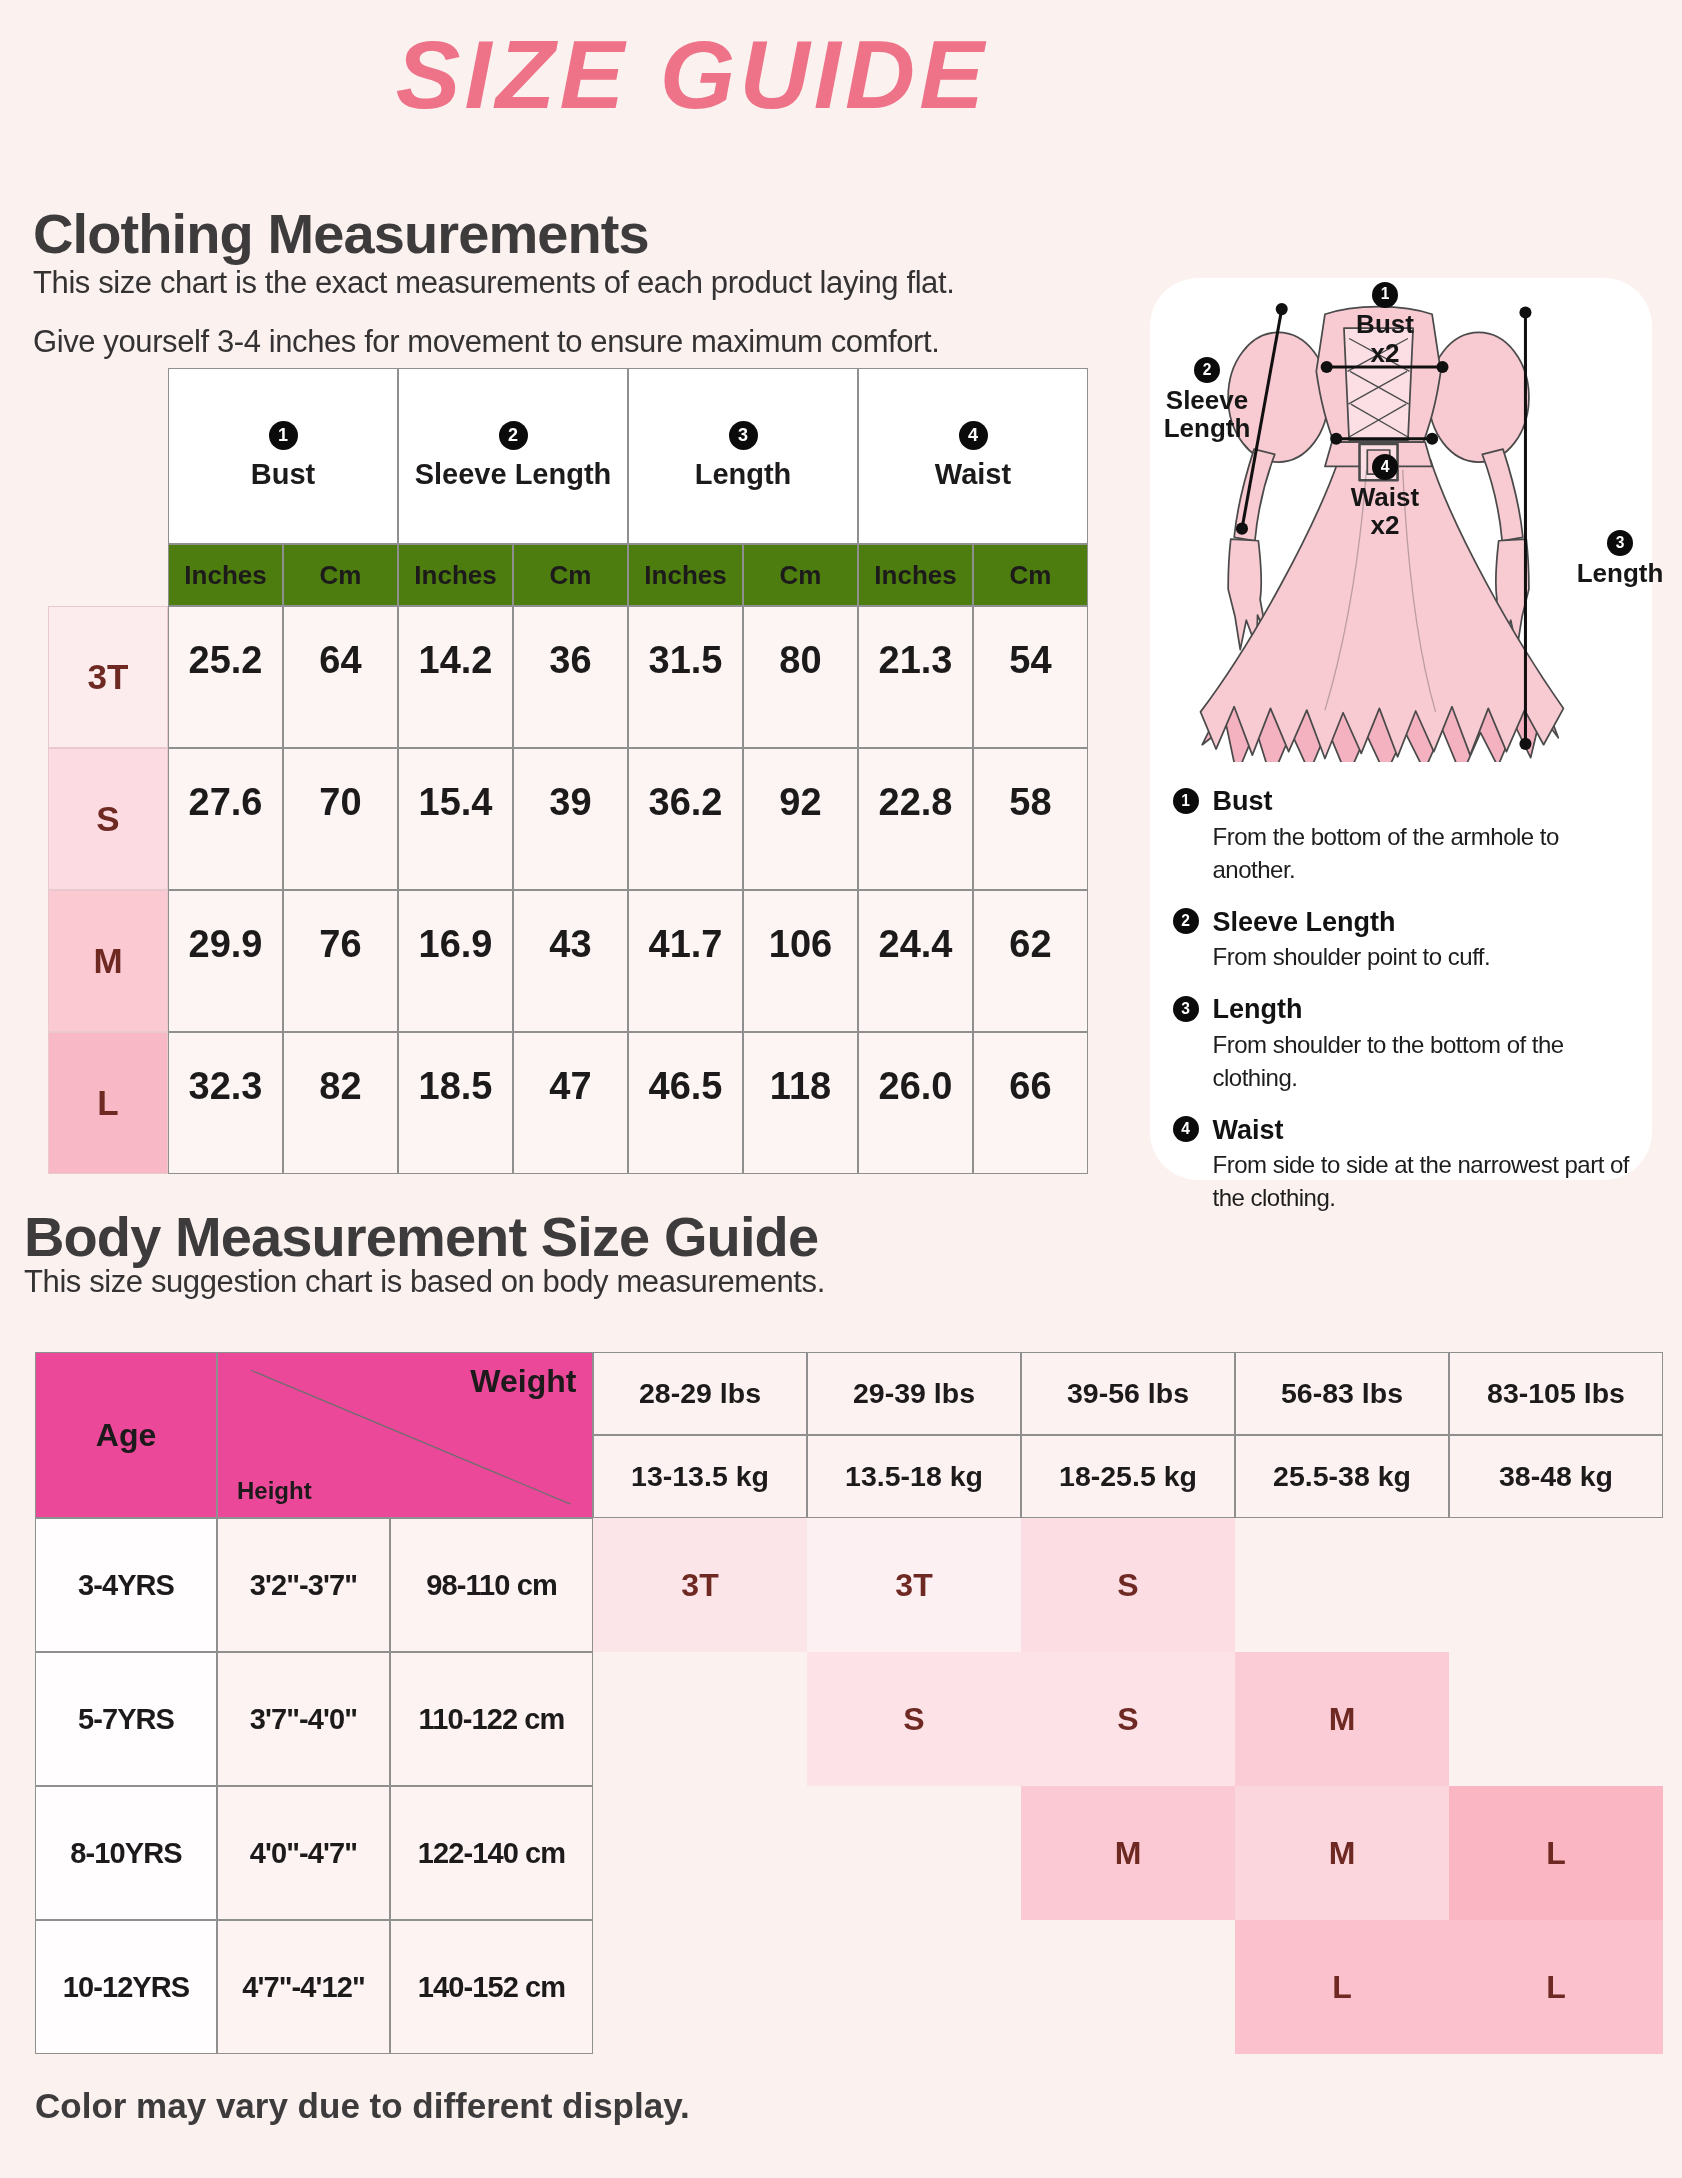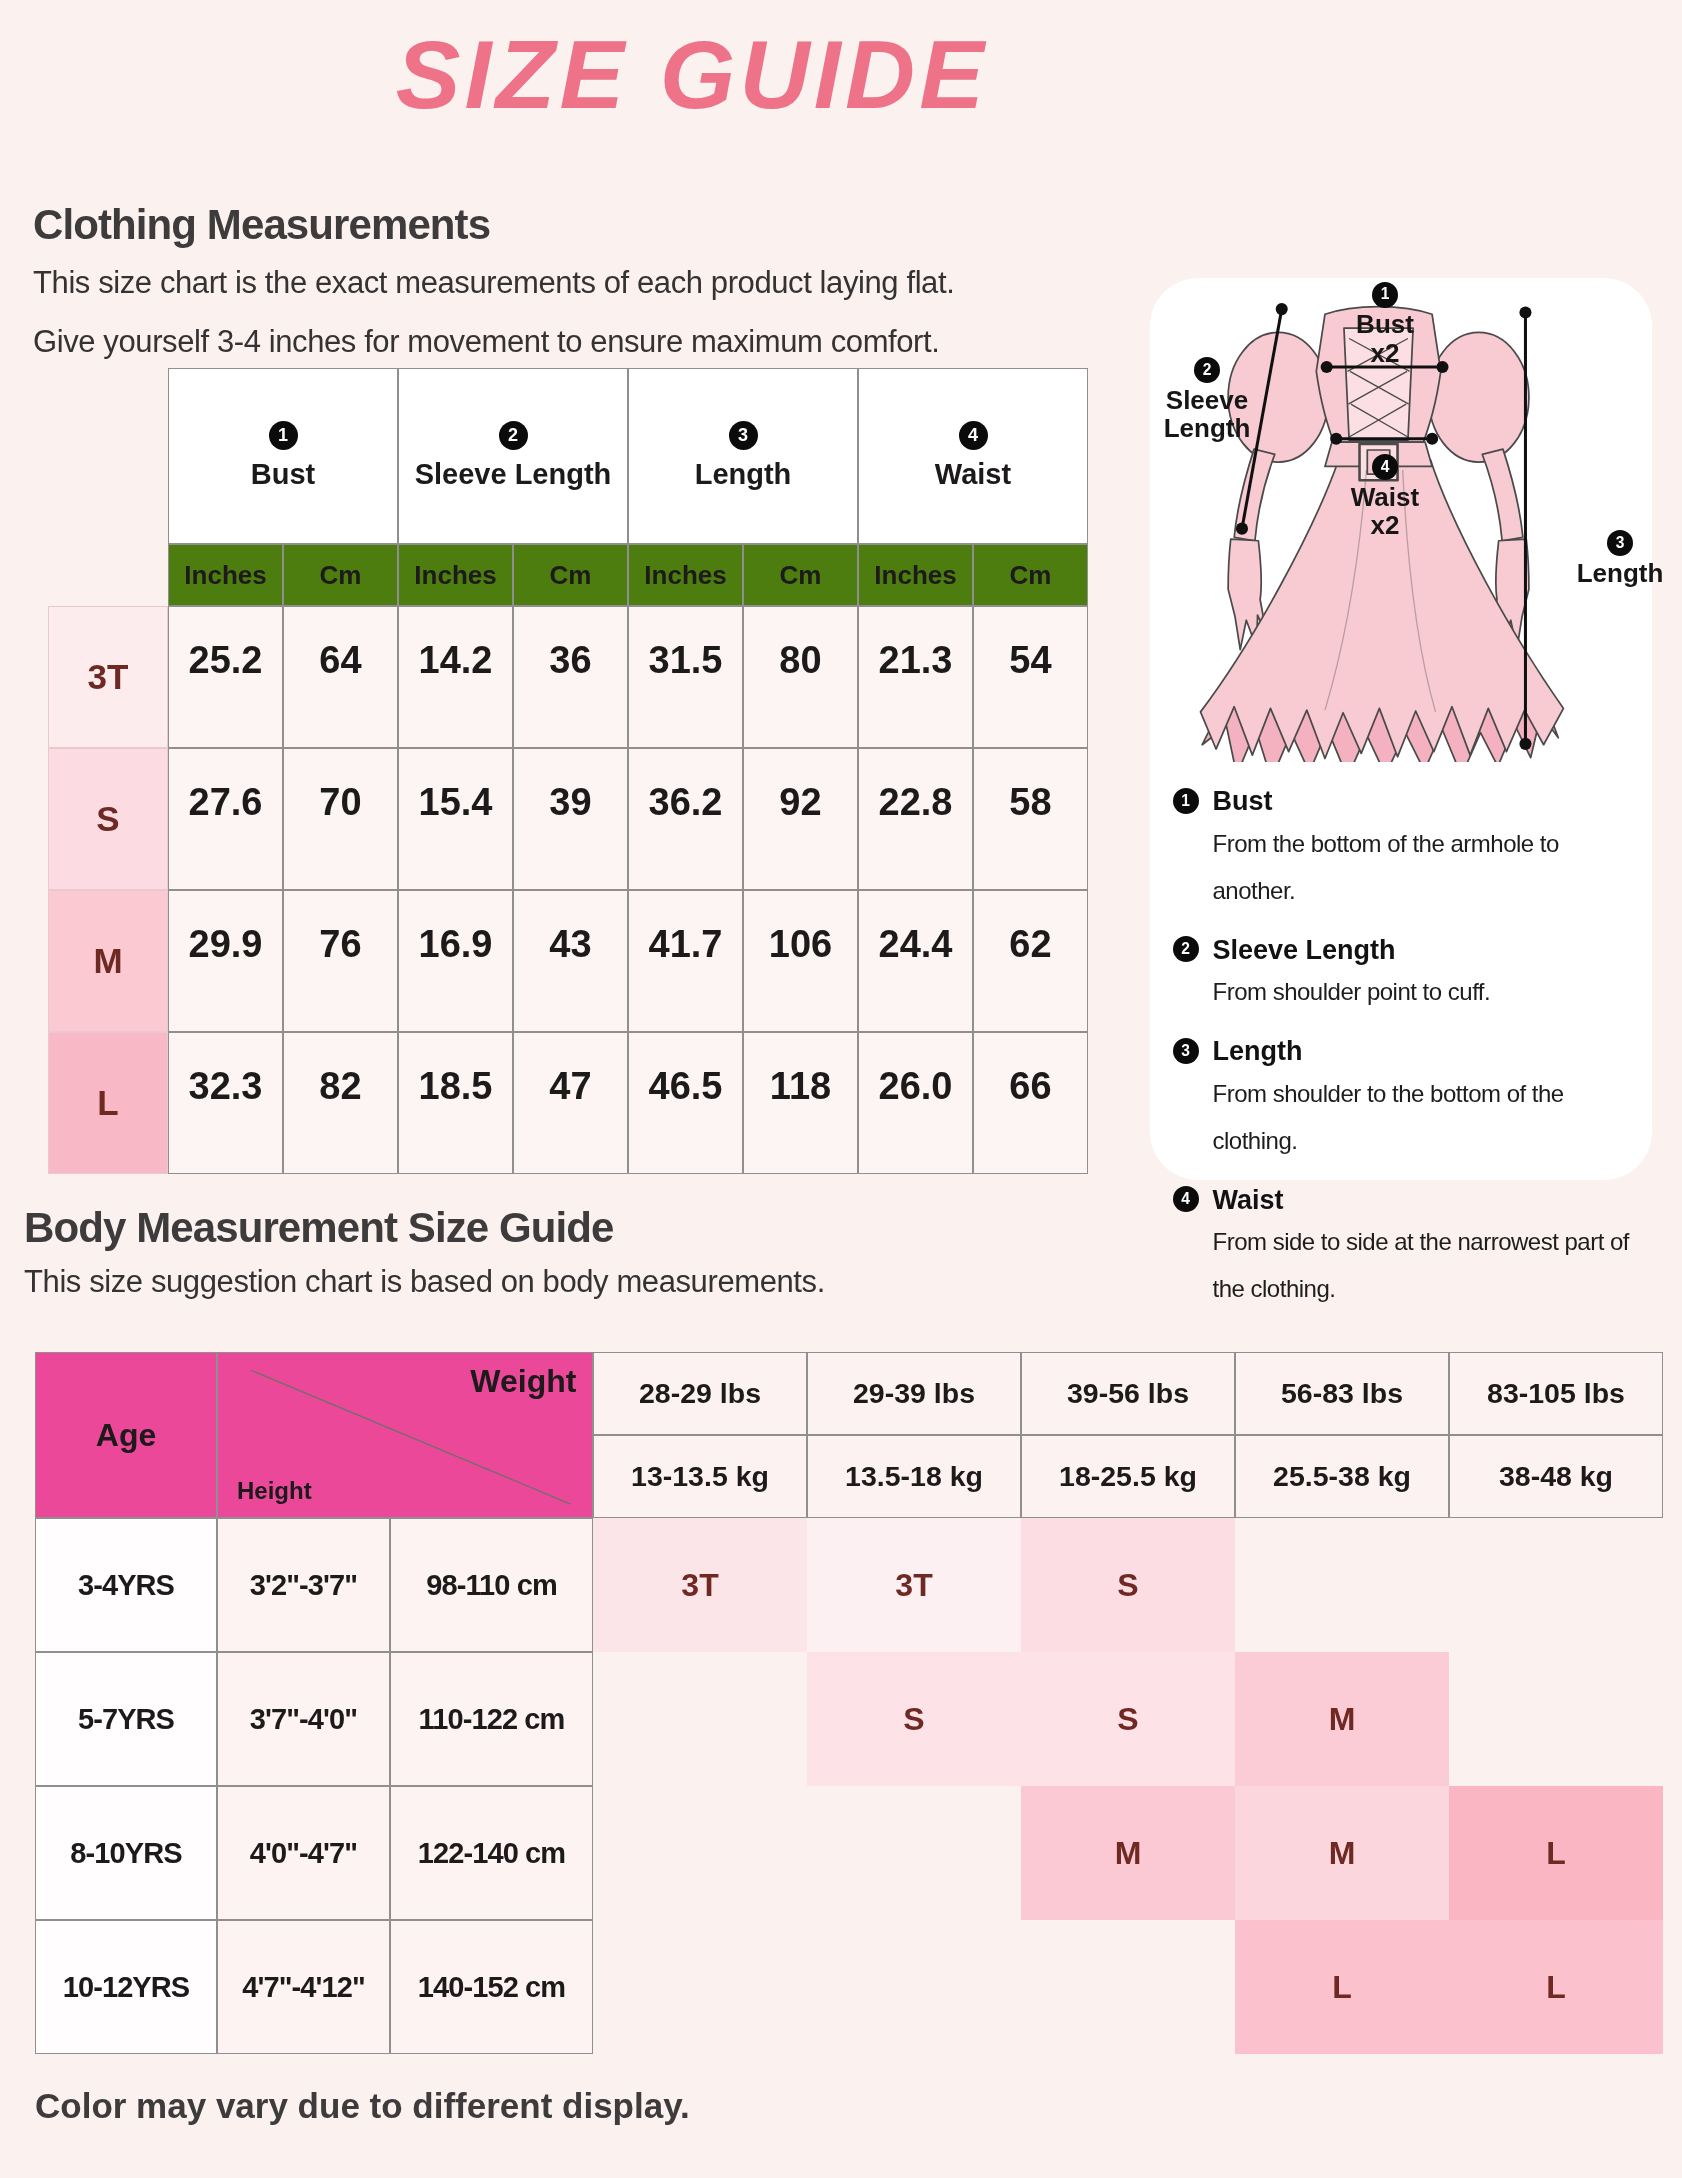--- a/index.html
+++ b/index.html
@@ -13,21 +13,21 @@
     --dressdark:#f4b2c0;
     --panel:#fbdfe5;
   }
   *{margin:0;padding:0;box-sizing:border-box;}
   body{font-family:"Liberation Sans",sans-serif;background:#fbf1ef;}
   .page{position:relative;width:1683px;height:2178px;background:#fbf1ef;overflow:hidden;}
 
   .title{position:absolute;top:19px;left:0;width:1384px;text-align:center;
     font-size:97px;font-weight:bold;font-style:italic;letter-spacing:4.3px;color:var(--pink);}
 
-  .h2{position:absolute;font-size:42px;font-weight:bold;color:var(--dark);letter-spacing:-0.9px;}
+  .h2{position:absolute;font-size:56px;font-weight:bold;color:var(--dark);letter-spacing:-0.9px;}
   .h2.cm{left:33px;top:201px;}
   .h2.bm{left:24px;top:1204px;}
   .desc{position:absolute;font-size:31px;color:#343233;letter-spacing:-0.4px;}
   .d1{left:33px;top:265px;}
   .d2{left:33px;top:324px;}
   .d3{left:24px;top:1264px;}
 
   
   .circ{display:inline-flex;align-items:center;justify-content:center;
     background:#0b0b0b;color:#fff;border-radius:50%;font-weight:bold;}
@@ -56,21 +56,21 @@
   .ann .circ{margin-bottom:2.6px;}
   .ann-bust{left:166px;top:-1.7px;width:138px;}
   .ann-sleeve{left:0px;top:74px;width:114px;}
   .ann-waist{left:166px;top:171px;width:138px;}
   .ann-length{left:405px;top:247px;width:130px;}
 
   .legend{position:absolute;left:22.5px;top:508px;width:467px;}
   .leg{position:relative;padding-left:40px;margin-bottom:21px;}
   .leg .circ{position:absolute;left:0;top:1.7px;}
   .leg-t{font-size:27px;font-weight:bold;color:#121212;}
-  .leg-d{font-size:24px;color:#1d1d1d;line-height:47px;margin-top:2.6px;letter-spacing:-0.5px;}
+  .leg-d{font-size:24px;color:#1d1d1d;line-height:33px;margin-top:2.6px;letter-spacing:-0.5px;}
 
   
   .t2{position:absolute;left:35px;top:1352px;display:grid;
       grid-template-columns:182px 173px 203px repeat(5,214px);
       grid-template-rows:83px 83px repeat(4,134px);}
   .t2 .hd{border:0.9px solid var(--border);background:#ec4899;}
   .t2-age{grid-row:1/3;display:flex;align-items:center;justify-content:center;
       font-size:32px;font-weight:bold;color:var(--ink);}
   .t2-diag{grid-row:1/3;grid-column:2/4;position:relative;}
   .t2-diag .w{position:absolute;top:10.4px;right:15.6px;font-size:32px;font-weight:bold;color:var(--ink);}

